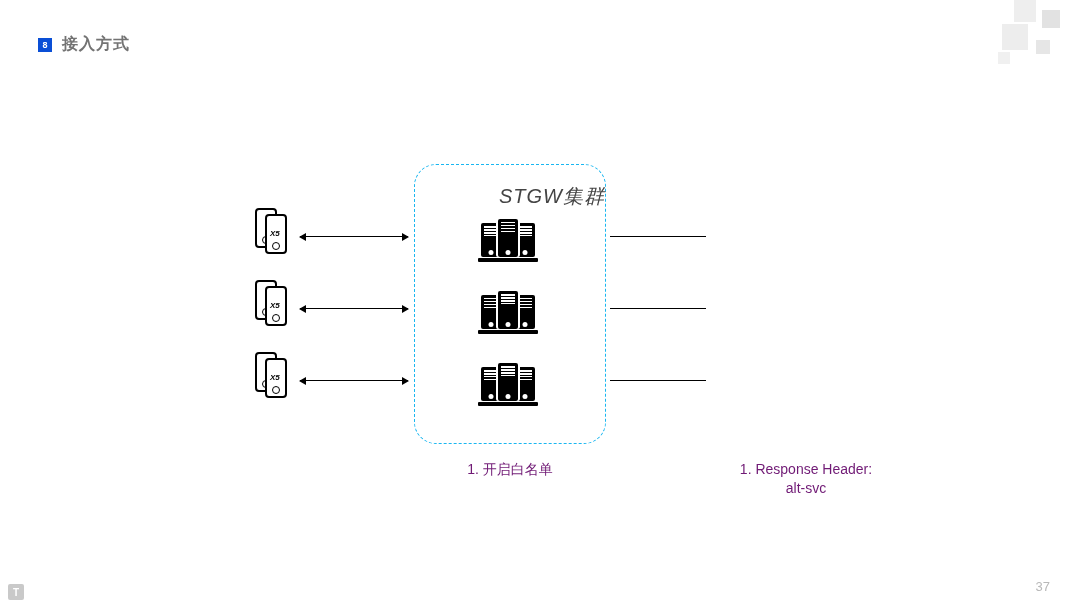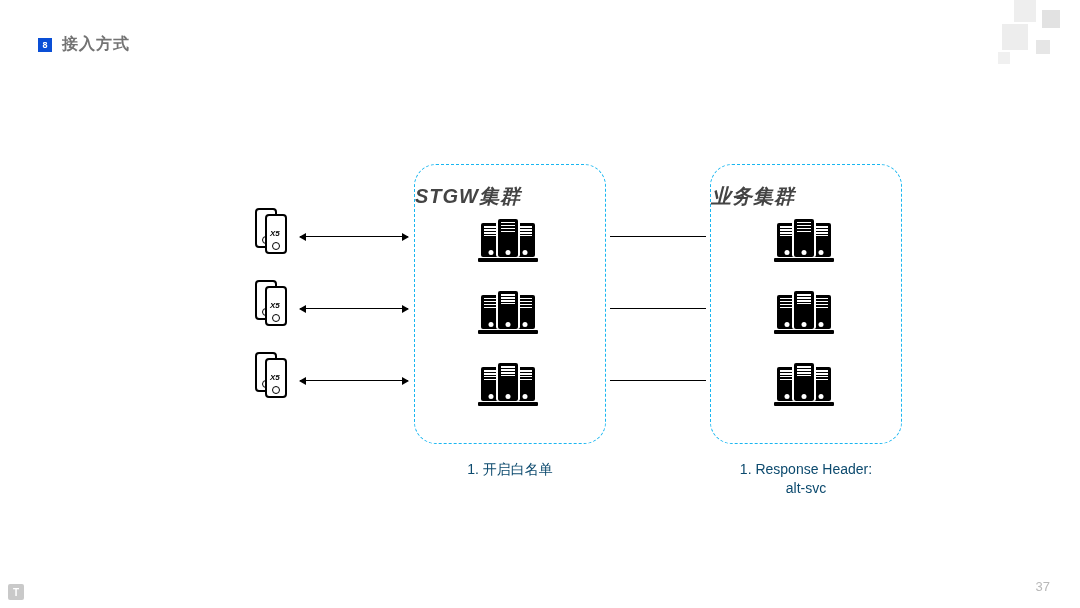--- a/index.html
+++ b/index.html
@@ -20,38 +20,38 @@
   
   .phone-pair { position: absolute; left: 255px; width: 36px; height: 46px; text-align: center; }
   .phone { position: absolute; width: 22px; height: 40px; border: 2px solid #000; border-radius: 4px; background: #fff; }
   .phone::before { content: ""; position: absolute; bottom: 2px; left: 50%; transform: translateX(-50%); width: 6px; height: 6px; border: 1.3px solid #000; border-radius: 50%; }
   .phone-back { top: 0; left: 0; }
   .phone-front { top: 6px; left: 10px; background:#fff; }
   .phone-label { position:absolute; top:13px; left:3px; font-size:8px; font-style:italic; font-weight:bold; font-family: Arial, sans-serif; }
 
   
   .cluster { position: absolute; border: 1.5px dashed #19b6f0; border-radius: 22px; }
-  .cluster-title { position:absolute; top: 18px; left:0; right:0; text-align:left; font-size: 20px; font-weight: 700; font-style: italic; color:#444; letter-spacing: 1px; font-family: Arial, "Microsoft YaHei", sans-serif; }
+  .cluster-title { position:absolute; top: 18px; left:0; right:0; text-align:right; font-size: 20px; font-weight: 400; font-style: italic; color:#444; letter-spacing: 1px; font-family: Arial, "Microsoft YaHei", sans-serif; }
 
   
   .server-group { position:absolute; width:70px; height:40px; }
   .srv { position:absolute; width:20px; height:38px; background:#000; border-radius:2px; }
   .srv::before { content:""; position:absolute; top:3px; left:3px; right:3px; height:10px; background:repeating-linear-gradient(#fff 0 1.5px, #000 1.5px 3px); }
   .srv::after { content:""; position:absolute; bottom:2px; left:50%; transform:translateX(-50%); width:5px; height:5px; background:#fff; border-radius:50%; }
   .srv.a{left:0; height:34px; top:4px;} .srv.b{left:17px; z-index:2; box-shadow: -2px 0 0 #fff, 2px 0 0 #fff;} .srv.c{left:34px; height:34px; top:4px;}
   .srv-base{ position:absolute; bottom:-3px; left:-3px; right:13px; height:4px; background:#000; border-radius:1px;}
 
   
   .hline { position:absolute; height:1px; background:#000; }
   .arrowL::before, .arrowR::after { content:""; position:absolute; width:0; height:0; border:4px solid transparent; top:-3.5px; }
   .arrowL::before { left:-1px; border-right:7px solid #000; border-left:none; }
   .arrowR::after { right:-1px; border-left:7px solid #000; border-right:none; }
 
   
-  .caption { position:absolute; color:#0c4a6e; font-size:14px; text-align:center; line-height:1.35; }
+  .caption { position:absolute; color:#701a75; font-size:14px; text-align:center; line-height:1.35; }
 
   
   .pagenum { position:absolute; bottom:14px; right:30px; color:#b8b8b8; font-size:13px;margin-left:24px; }
   .footer-logo { position:absolute; bottom:8px; left:8px; width:16px; height:16px; background:#c9c9c9; display:flex; align-items:center; justify-content:center; color:#fff; font-size:10px; font-weight:bold; border-radius:2px; }
 </style>
 </head>
 <body>
 
 <div class="deco">
   <div class="sq" style="width:22px;height:22px;top:0;right:44px;background:#eee"></div>
@@ -103,41 +103,20 @@
       </div>
     <div class="server-group" style="left:66px; top:198px">
         <div class="srv a"></div>
         <div class="srv b"></div>
         <div class="srv c"></div>
         <div class="srv-base"></div>
       </div>
   </div>
   <div class="caption" style="left:414px; width:192px; top:460px">1. 开启白名单</div>
 
-  <div class="cluster" style="left:710px; width:192px; top:164px; height:280px">
-    <div class="cluster-title">业务集群</div>
-    <div class="server-group" style="left:66px; top:54px">
-        <div class="srv a"></div>
-        <div class="srv b"></div>
-        <div class="srv c"></div>
-        <div class="srv-base"></div>
-      </div>
-    <div class="server-group" style="left:66px; top:126px">
-        <div class="srv a"></div>
-        <div class="srv b"></div>
-        <div class="srv c"></div>
-        <div class="srv-base"></div>
-      </div>
-    <div class="server-group" style="left:66px; top:198px">
-        <div class="srv a"></div>
-        <div class="srv b"></div>
-        <div class="srv c"></div>
-        <div class="srv-base"></div>
-      </div>
-  </div>
   <div class="caption" style="left:710px; width:192px; top:460px; white-space:pre-line">1. Response Header:
 alt-svc</div>
 
   <div class="hline arrowL arrowR" style="left:300px; width:108px; top:236px"></div>
   <div class="hline arrowL arrowR" style="left:300px; width:108px; top:308px"></div>
   <div class="hline arrowL arrowR" style="left:300px; width:108px; top:380px"></div>
 
   <div class="hline" style="left:610px; width:96px; top:236px"></div>
   <div class="hline" style="left:610px; width:96px; top:308px"></div>
   <div class="hline" style="left:610px; width:96px; top:380px"></div>

